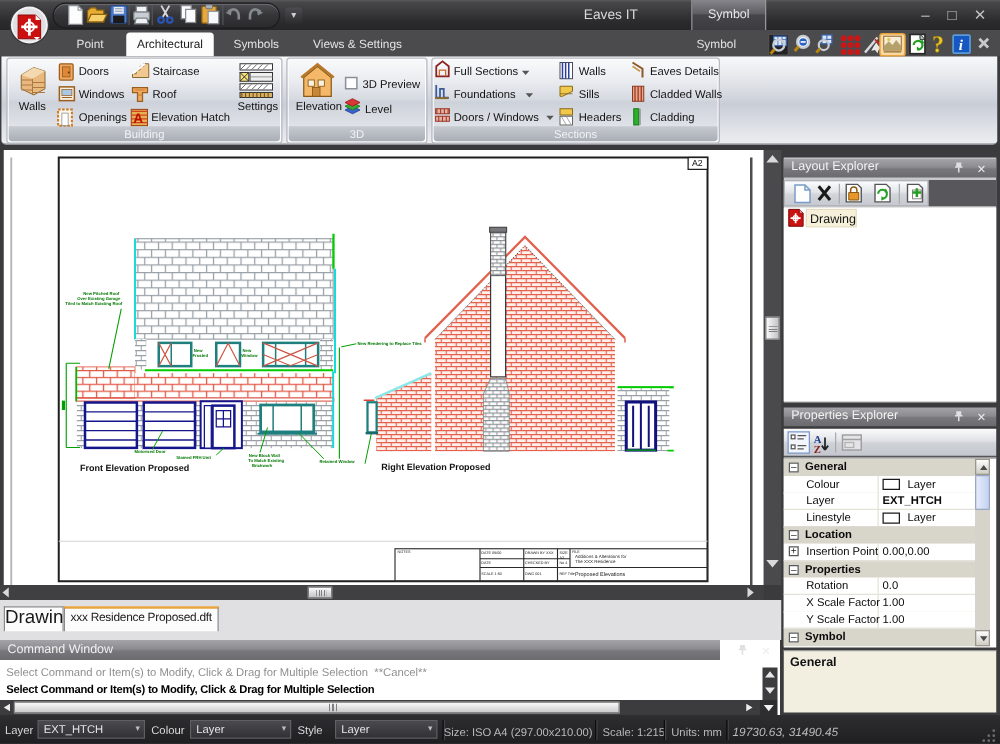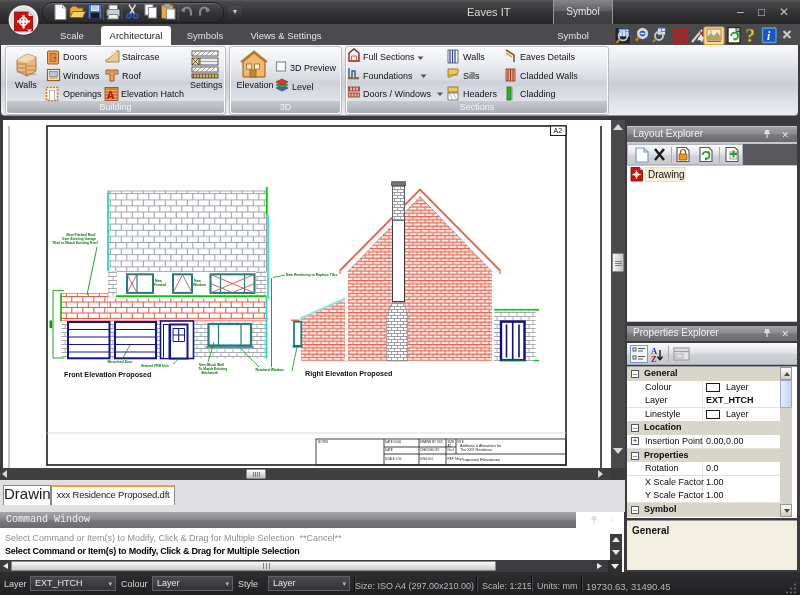--- a/index.html
+++ b/index.html
@@ -51,35 +51,35 @@
 <div class="abs" id="qadrop">▾</div>
 <div class="abs ttl" id="drafttitle">Eaves IT</div>
 <div class="abs" id="symboltab">Symbol</div>
 <div class="abs winbtn" style="left:737px;">–</div>
 <div class="abs winbtn" style="left:758px;">□</div>
 <div class="abs winbtn" style="left:779px;">✕</div>
 <div class="abs" id="qaicons"></div>
 <div class="abs" id="applogo" style="left:7px;top:1px;width:44px;height:30px;"></div>
 
 <div class="abs" id="tabrow"></div>
-<div class="abs rtab" style="left:52px;width:40px;">Scale</div>
+<div class="abs rtab" style="left:52px;width:40px;">Point</div>
 <div class="abs rtab" id="tab-arch" style="left:101px;width:70px;">Architectural</div>
 <div class="abs rtab" style="left:177px;width:56px;">Symbols</div>
 <div class="abs rtab" style="left:240px;width:92px;">Views &amp; Settings</div>
 <div class="abs rtab" style="left:548px;width:50px;">Symbol</div>
 <div class="abs" id="tabicons"></div>
 
 <div class="abs" id="ribbon"></div>
 <div class="abs rgroup" style="left:5px;width:221px;">
       <div class="rglabel">Building</div>
     </div>
 <div class="abs rgroup" style="left:229px;width:113px;">
       <div class="rglabel">3D</div>
     </div>
-<div class="abs rgroup" style="left:345px;width:264px;">
+<div class="abs rgroup" style="left:345px;width:231px;">
       <div class="rglabel">Sections</div>
     </div>
 <svg class="abs" style="left:0;top:0;" width="800" height="120">
 
 <circle cx="23.5" cy="20" r="15.8" fill="#3a3a3c"></circle>
 <circle cx="23.5" cy="20" r="14.8" fill="#f2f2f4"></circle>
 <circle cx="23.5" cy="20" r="13.2" fill="#e0e0e4"></circle>
 <path d="M14.5,12h14l4,4v15h-18z" fill="#cc0f0f" stroke="#8d0a0a" stroke-width="0.8"></path>
 <path d="M28.5,12l4,4h-4z" fill="#f4f4f6"></path>
 <g stroke="#fff" stroke-width="2.2" fill="none">
@@ -482,21 +482,21 @@
     </div>
 <div class="abs" style="left:598px;top:470px;width:7px;height:8px;">
       <div style="width:0;height:0;border-top:4px solid transparent;border-bottom:4px solid transparent;border-left:5px solid #d9d9db;"></div>
     </div>
 
 <div class="abs" id="tabsbar"></div>
 <div class="abs dtab" style="left:3px;width:48px;font-size:15px;">Drawing1</div>
 <div class="abs dtab" style="left:51px;width:124px;border-top:2px solid #e8a33d;font-size:9.5px;white-space:nowrap;letter-spacing:-0.2px;">xxx Residence Proposed.dft</div>
 
 <div class="abs" id="cmdwrap"></div>
-<div class="abs paneltitle" style="left:0px;top:512px;width:576px;height:16px;line-height:15px;font-family:Liberation Mono, monospace;">Command Window
+<div class="abs paneltitle" style="left:0px;top:512px;width:576px;height:16px;line-height:15px;">Command Window
   <span style="position:absolute;left:590px;top:3px;"><svg width="8" height="10" viewBox="0 0 8 10">
           <path d="M2,1h4v3.5h-4z" fill="#e0e0e2"></path>
           <path d="M1,4.5h6" stroke="#e0e0e2" stroke-width="1.2"></path>
           <path d="M4,5v4" stroke="#e0e0e2" stroke-width="1.2"></path>
         </svg></span>
   <span style="position:absolute;left:609px;top:2px;font-size:9px;color:#ededed;">✕</span>
 </div>
 <div class="abs" style="left:5px;top:533px;font-size:9px;color:#8e8e90;white-space:nowrap;">Select Command or Item(s) to Modify, Click &amp; Drag for Multiple Selection&nbsp;&nbsp;**Cancel**</div>
 <div class="abs" style="left:5px;top:546px;font-size:9px;color:#000;font-weight:bold;letter-spacing:-0.22px;white-space:nowrap;">Select Command or Item(s) to Modify, Click &amp; Drag for Multiple Selection</div>
 <div class="abs" style="left:610px;top:534px;width:12px;height:26px;background:#3c3c3e;">
@@ -667,21 +667,21 @@
 <div class="abs scombo" style="left:152px;top:576px;width:81px;">Layer<span style="position:absolute;right:3px;top:0;font-size:7px;color:#bbb;">▾</span></div>
 <div class="abs slab" style="left:238px;top:577px;">Style</div>
 <div class="abs scombo" style="left:268px;top:576px;width:82px;">Layer<span style="position:absolute;right:3px;top:0;font-size:7px;color:#bbb;">▾</span></div>
 <div class="abs ssep" style="left:354px;top:576px;"></div>
 <div class="abs sinfo" style="left:355px;top:579px;">Size: ISO A4 (297.00x210.00)</div>
 <div class="abs ssep" style="left:476px;top:576px;"></div>
 <div class="abs sinfo" style="left:482px;top:579px;">Scale: 1:215</div>
 <div class="abs ssep" style="left:531px;top:576px;"></div>
 <div class="abs sinfo" style="left:537px;top:579px;">Units: mm</div>
 <div class="abs ssep" style="left:581px;top:576px;"></div>
-<div class="abs sinfo" style="left:586px;top:579px;font-size:9.5px;">19730.63, 31490.45</div>
+<div class="abs sinfo" style="left:586px;top:579px;font-size:9.5px;font-style:italic;">19730.63, 31490.45</div>
 <svg class="abs" style="left:784px;top:582px;" width="14" height="12">
       <g fill="#6a6a6e">
         <circle cx="11" cy="2.5" r="1.1"></circle>
         <circle cx="7" cy="6.5" r="1.1"></circle>
         <circle cx="11" cy="6.5" r="1.1"></circle>
         <circle cx="3" cy="10.5" r="1.1"></circle>
         <circle cx="7" cy="10.5" r="1.1"></circle>
         <circle cx="11" cy="10.5" r="1.1"></circle>
       </g>
     </svg>

